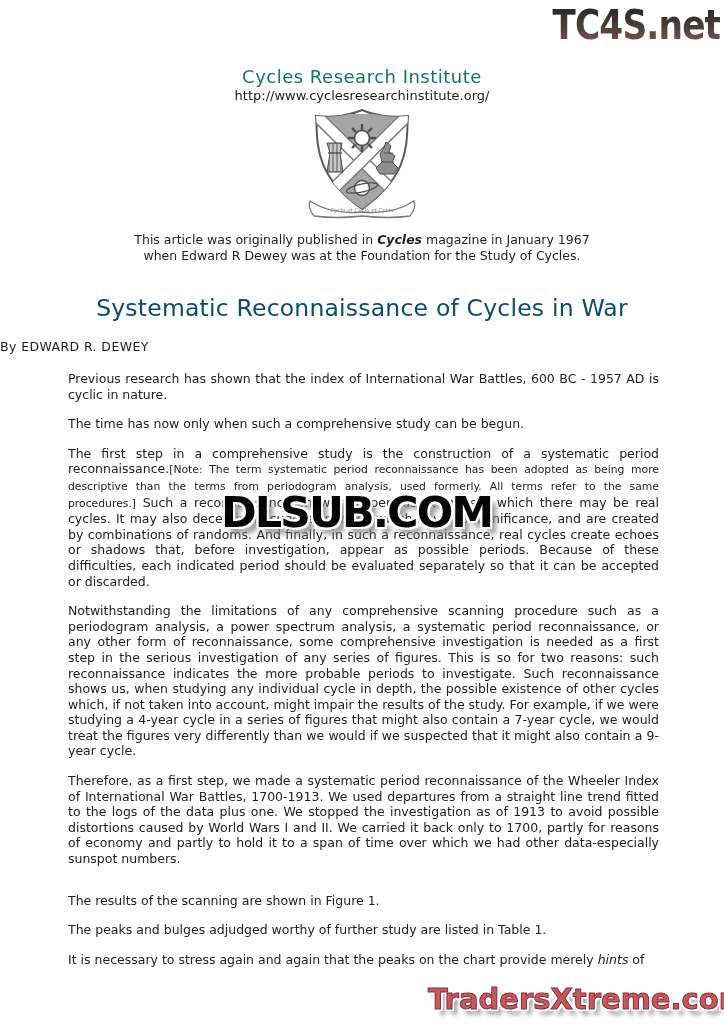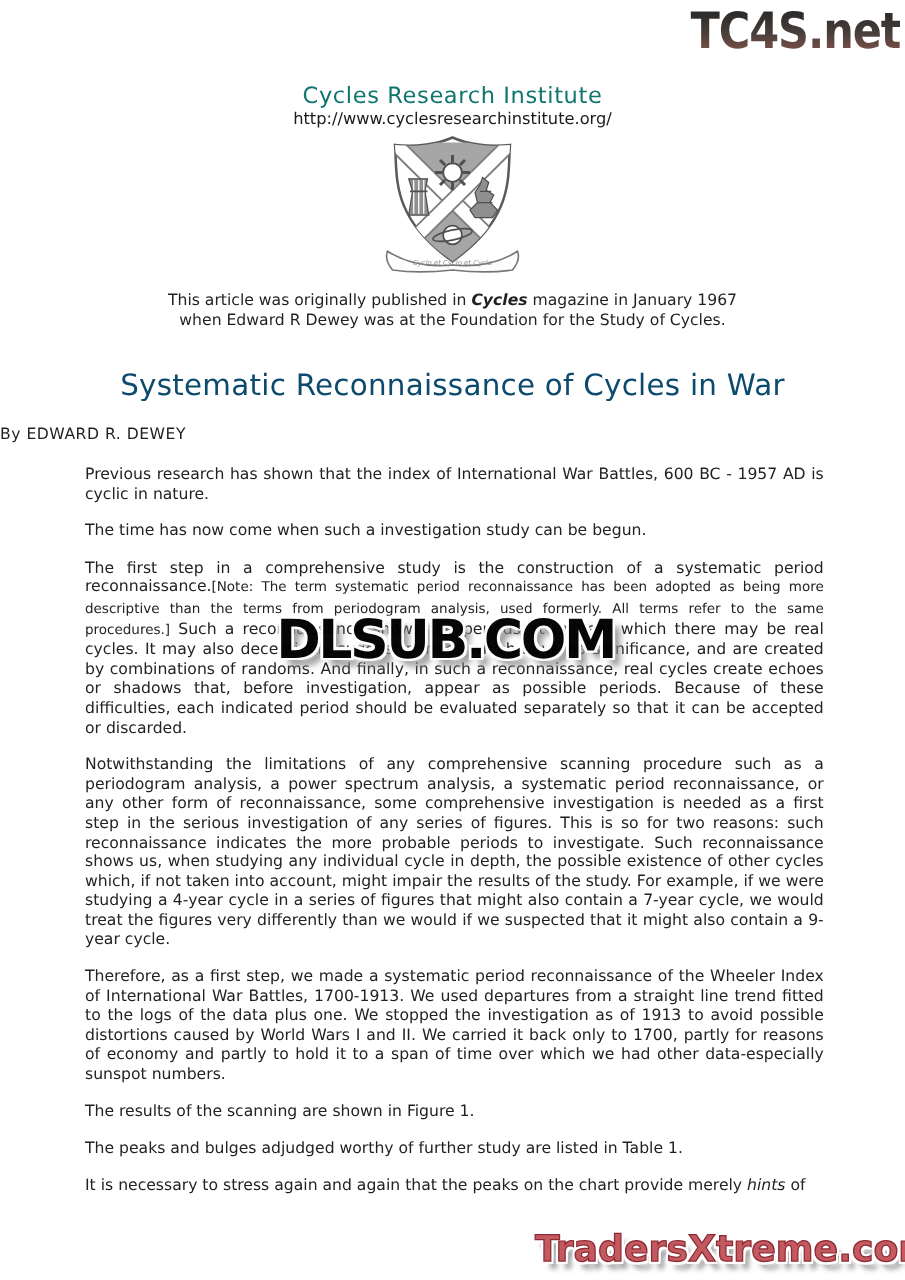--- a/index.html
+++ b/index.html
@@ -56,21 +56,21 @@
 
   .title { margin-top:30px; text-align:center; font-size:23.5px; font-weight:400; color:#0c4a6e; letter-spacing:0.2px; }
   .byline { margin-top:17px; text-align:left; font-size:12.5px; letter-spacing:0.4px; color:#1f1f1f; }
 
   
   .body {
     width:591px; margin:17px 0 0 68px;
     font-size:12.5px; line-height:15.6px;
     text-align:justify; color:#222222;
   }
-  .body p { margin-bottom:14px;margin-top:12px; }
+  .body p { margin-bottom:14px; }
   .note { font-size:10.8px; }
   .gap-top { margin-top:26px; }
   .em { font-style:italic; }
 </style>
 </head>
 <body>
 
 <div class="page">
 
   <div class="wm-tc4s">TC4S.net</div>
@@ -145,21 +145,21 @@
       <div><span>This article was originally published in </span><span class="mag">Cycles</span><span> magazine in January 1967</span></div>
       <div>when Edward R Dewey was at the Foundation for the Study of Cycles.</div>
     </div>
   </div>
 
   <h1 class="title">Systematic Reconnaissance of Cycles in War</h1>
   <div class="byline">By EDWARD R. DEWEY</div>
 
   <div class="body">
     <p>Previous research has shown that the index of International War Battles, 600 BC - 1957 AD is cyclic in nature.</p>
-    <p>The time has now come when such a investigation study can be begun.</p>
+    <p>The time has now only when such a comprehensive study can be begun.</p>
     <p><span>The first step in a comprehensive study is the construction of a systematic period reconnaissance.</span><span class="note">[Note: The term systematic period reconnaissance has been adopted as being more descriptive than the terms from periodogram analysis, used formerly. All terms refer to the same procedures.]</span><span> Such a reconnaissance shows the periods at or near which there may be real cycles. It may also deceptively suggest periods which have no significance, and are created by combinations of randoms. And finally, in such a reconnaissance, real cycles create echoes or shadows that, before investigation, appear as possible periods. Because of these difficulties, each indicated period should be evaluated separately so that it can be accepted or discarded.</span></p>
     <p>Notwithstanding the limitations of any comprehensive scanning procedure such as a periodogram analysis, a power spectrum analysis, a systematic period reconnaissance, or any other form of reconnaissance, some comprehensive investigation is needed as a first step in the serious investigation of any series of figures. This is so for two reasons: such reconnaissance indicates the more probable periods to investigate. Such reconnaissance shows us, when studying any individual cycle in depth, the possible existence of other cycles which, if not taken into account, might impair the results of the study. For example, if we were studying a 4-year cycle in a series of figures that might also contain a 7-year cycle, we would treat the figures very differently than we would if we suspected that it might also contain a 9-year cycle.</p>
     <p>Therefore, as a first step, we made a systematic period reconnaissance of the Wheeler Index of International War Battles, 1700-1913. We used departures from a straight line trend fitted to the logs of the data plus one. We stopped the investigation as of 1913 to avoid possible distortions caused by World Wars I and II. We carried it back only to 1700, partly for reasons of economy and partly to hold it to a span of time over which we had other data-especially sunspot numbers.</p>
     <p class="gap-top">The results of the scanning are shown in Figure 1.</p>
     <p>The peaks and bulges adjudged worthy of further study are listed in Table 1.</p>
     <p><span>It is necessary to stress again and again that the peaks on the chart provide merely </span><span class="em">hints</span><span> of</span></p>
   </div>
 
   <div class="wm-dlsub">DLSUB.COM</div>
   <div class="wm-traders">TradersXtreme.com</div>

